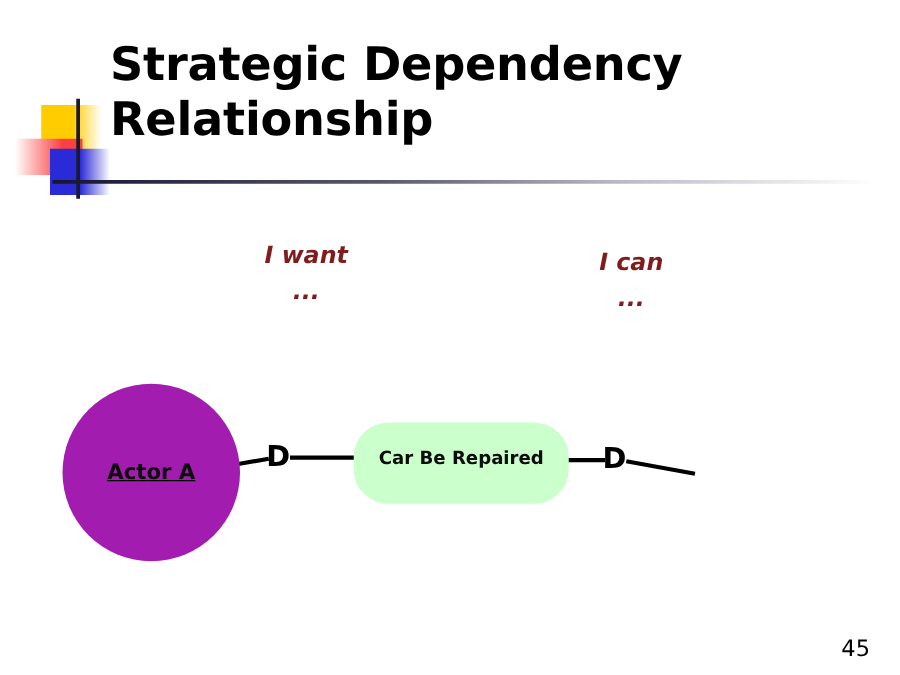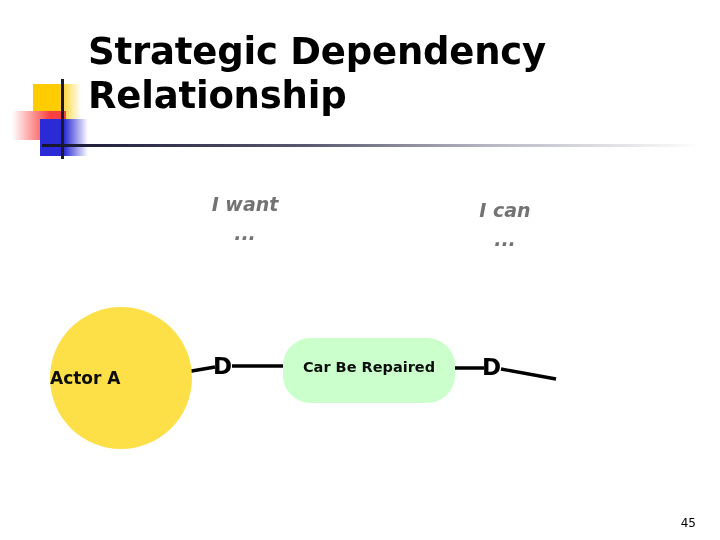--- a/index.html
+++ b/index.html
@@ -73,35 +73,36 @@
     width: 720px;
     height: 540px;
   }
 
   .label-want, .label-can {
     position: absolute;
     font-family: "DejaVu Sans", sans-serif;
     font-weight: 700;
     font-style: italic;
     font-size: 19px;
-    color: #737373;
+    color: #7f1d1d;
     text-align: center;
     line-height: 1.55;
     white-space: pre-line;
   }
   .label-want { left: 185px; top: 190px; width: 120px; }
   .label-can  { left: 450px; top: 196px; width: 110px; }
 
   .actor-circle {
     position: absolute;
     border-radius: 50%;
-    background: #fde047;
+    background: #a21caf;
     display: flex;
     align-items: center;
-    justify-content: flex-start;
+    justify-content: center;
+    text-decoration: underline;
   }
   .actor-label {
     font-family: "DejaVu Sans", sans-serif;
     font-weight: 700;
     font-size: 17px;
     color: #0d0d0d;
   }
   #actor-a { left: 50px; top: 307px; width: 142px; height: 142px; }
   #actor-b { left: 543px; top: 307px; width: 142px; height: 142px; }
 
@@ -138,21 +139,21 @@
     line-height: 1;
   }
   #dep-d-left  { left: 213px; top: 355px; }
   #dep-d-right { left: 482px; top: 356px; }
 
   #page-number {
     position: absolute;
     right: 24px;
     bottom: 10px;
     font-family: "DejaVu Sans", sans-serif;
-    font-size: 12px;
+    font-size: 18px;
     color: #000000;
   }
 </style>
 </head>
 <body>
 
 <div id="title-decor">
   <div class="decor-sq" id="decor-yellow"></div>
   <div class="decor-sq" id="decor-red"></div>
   <div class="decor-sq" id="decor-blue"></div>

